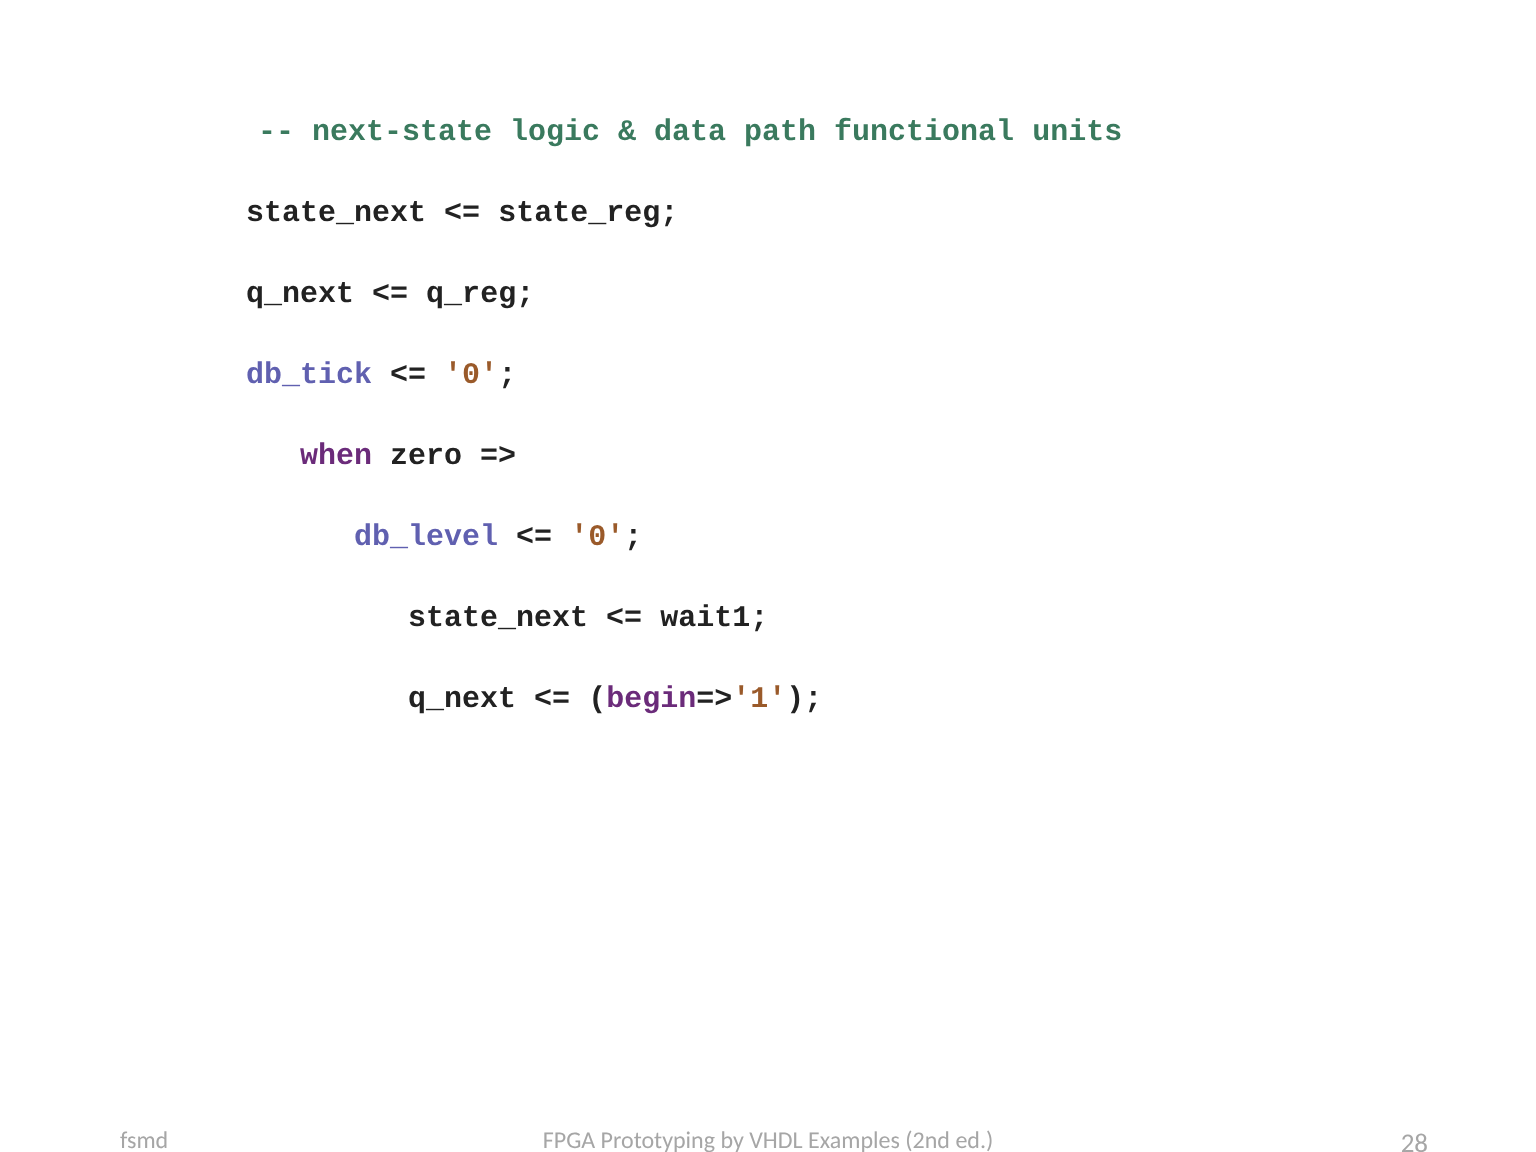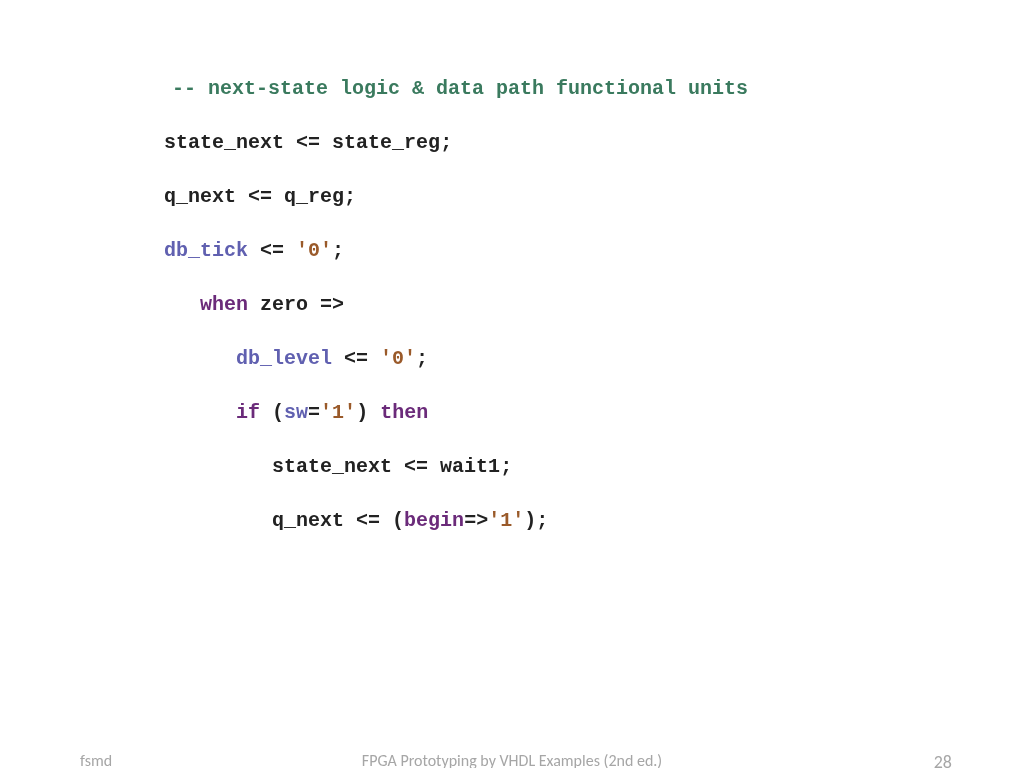--- a/index.html
+++ b/index.html
@@ -44,21 +44,20 @@
 </head>
 <body>
 
 <div class="code-block">
 <div><span class="c-comment">-- next-state logic &amp; data path functional units</span></div>
 <div><span>   </span><span class="c-id">state_next</span><span> </span><span class="c-punct">&lt;=</span><span> </span><span class="c-id">state_reg</span><span class="c-punct">;</span></div>
 <div><span>   </span><span class="c-id">q_next</span><span> </span><span class="c-punct">&lt;=</span><span> </span><span class="c-id">q_reg</span><span class="c-punct">;</span></div>
 <div><span>   </span><span class="c-sig">db_tick</span><span> </span><span class="c-punct">&lt;=</span><span> </span><span class="c-str">'0'</span><span class="c-punct">;</span></div>
 <div><span>      </span><span class="c-kw">when</span><span> </span><span class="c-id">zero</span><span> </span><span class="c-punct">=&gt;</span></div>
 <div><span>         </span><span class="c-sig">db_level</span><span> </span><span class="c-punct">&lt;=</span><span> </span><span class="c-str">'0'</span><span class="c-punct">;</span></div>
-<div><span>         </span><span class="c-kw">if</span><span> </span><span class="c-punct">(</span><span class="c-sig">sw</span><span class="c-punct">=</span><span class="c-str">'1'</span><span class="c-punct">)</span><span> </span><span class="c-kw">then</span></div>
 <div><span>            </span><span class="c-id">state_next</span><span> </span><span class="c-punct">&lt;=</span><span> </span><span class="c-id">wait1</span><span class="c-punct">;</span></div>
 <div><span>            </span><span class="c-id">q_next</span><span> </span><span class="c-punct">&lt;=</span><span> </span><span class="c-punct">(</span><span class="c-kw">begin</span><span class="c-punct">=&gt;</span><span class="c-str">'1'</span><span class="c-punct">)</span><span class="c-punct">;</span></div>
 
 
 
 
 
 
 
 

